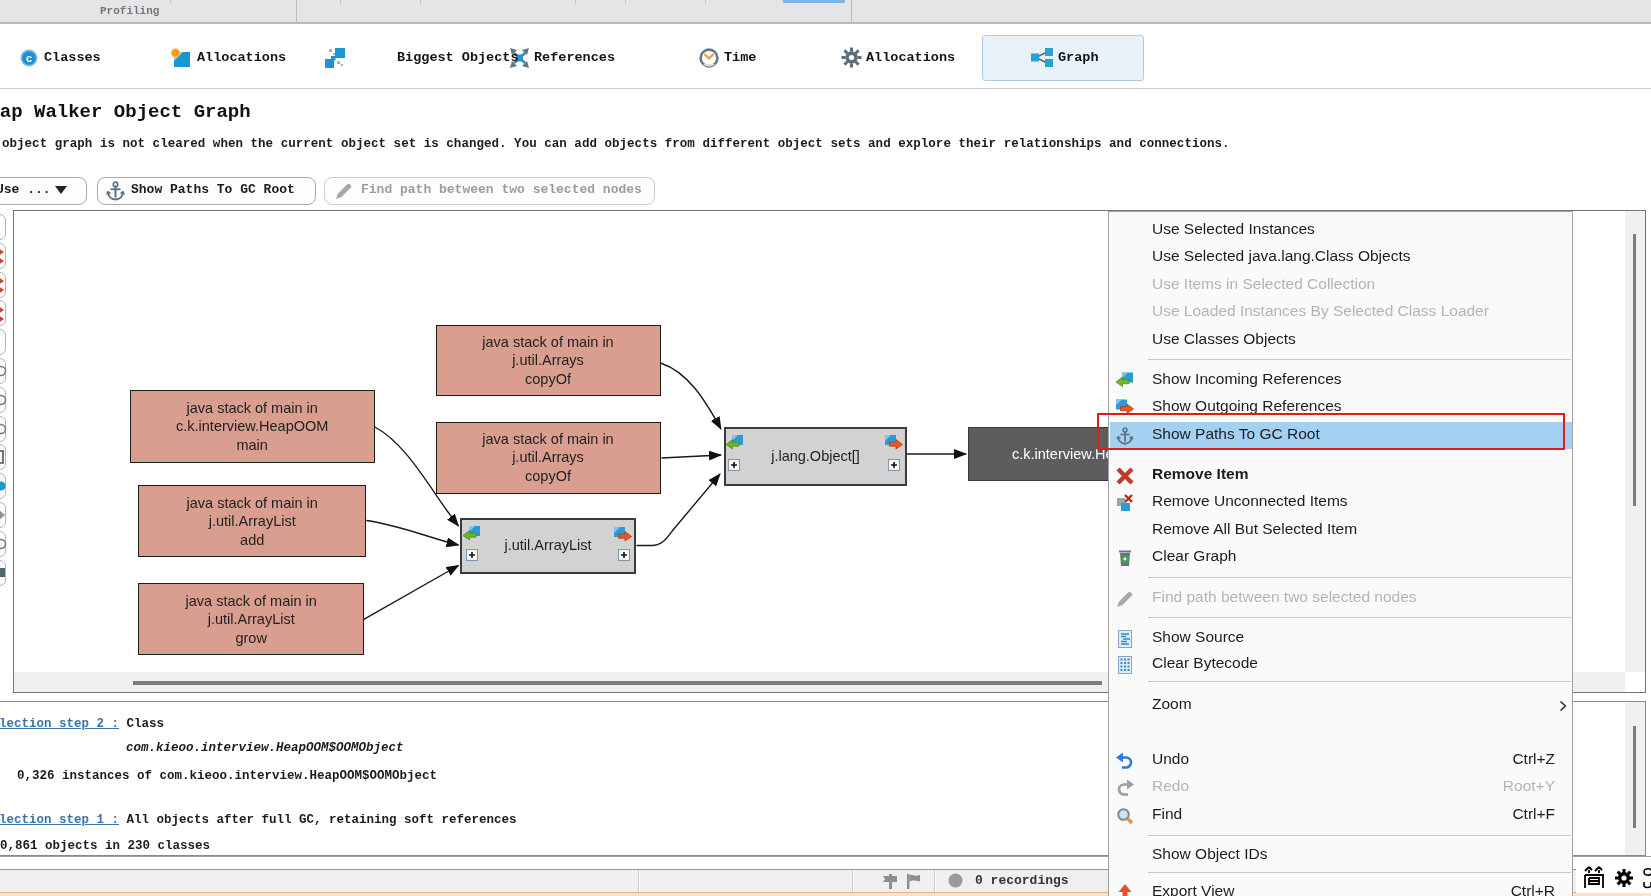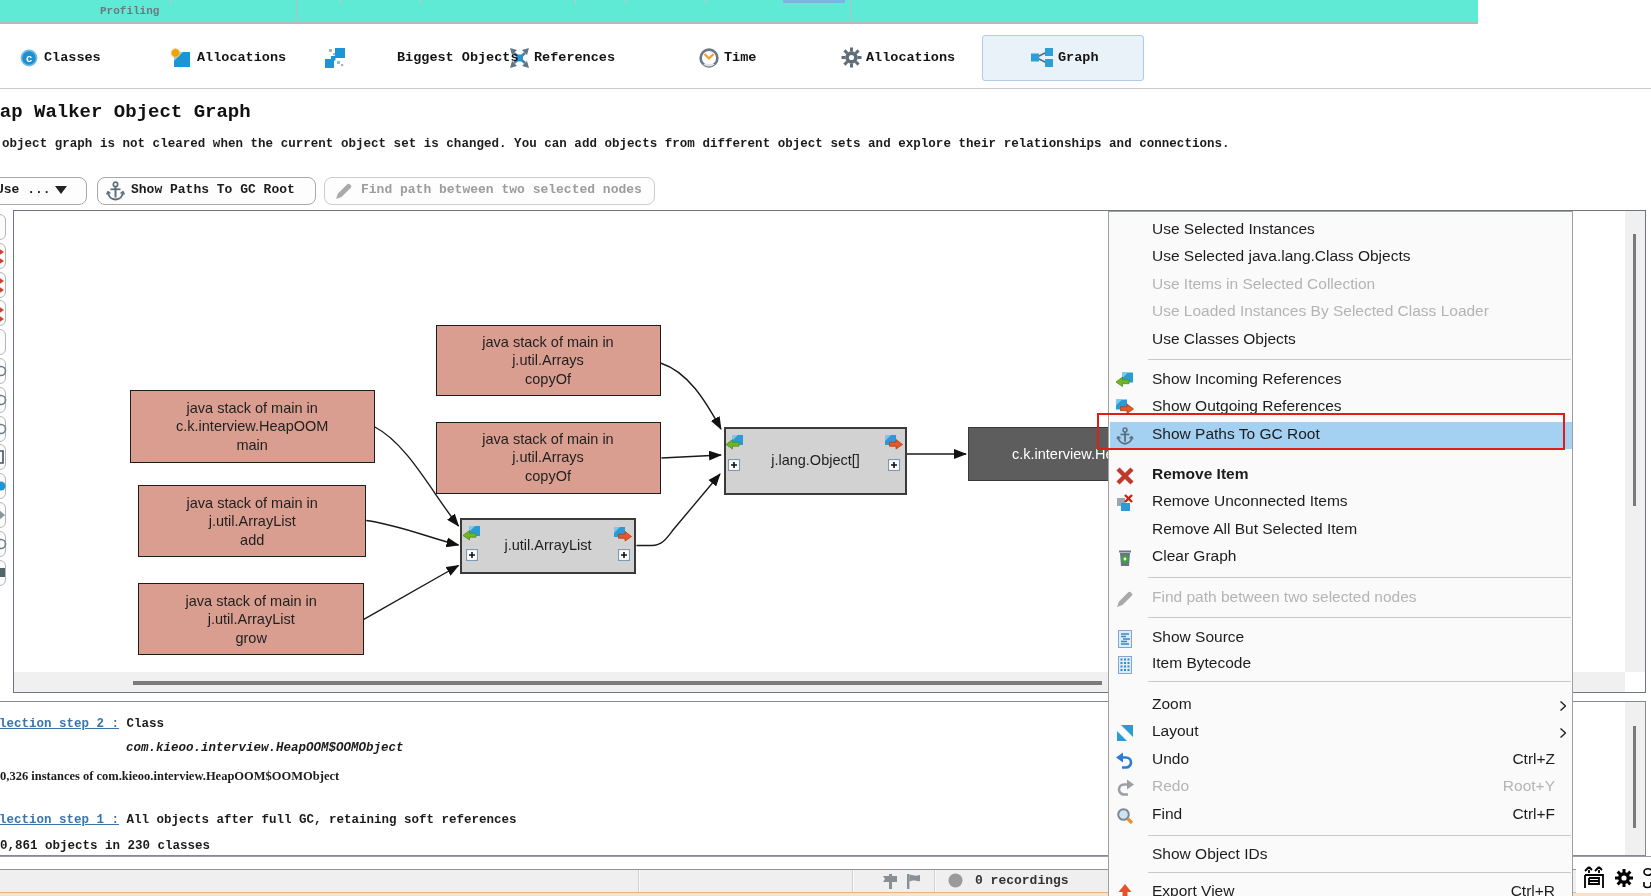--- a/index.html
+++ b/index.html
@@ -1,21 +1,21 @@
 <!DOCTYPE html>
 <html><head>
 <meta charset="utf-8">
 <style>
 html,body{margin:0;padding:0;}
 body{width:1651px;height:896px;overflow:hidden;position:relative;background:#fff;
   font-family:"Liberation Mono",monospace;}
 .abs{position:absolute;}
 .mono{font-family:"Liberation Mono",monospace;font-weight:bold;color:#1b1b1b;}
 
-#strip{left:0;top:0;width:1478px;height:22px;background:#5eead4;border-bottom:2px solid #b8b8b8;}
+#strip{left:0;top:0;width:1651px;height:22px;background:#e5e5e5;border-bottom:2px solid #b8b8b8;}
 .striplabel{position:absolute;top:5px;font-size:11px;font-weight:bold;color:#6d7780;}
 .vsep{position:absolute;top:0;width:1px;height:22px;background:#bcbcbc;}
 .tick{position:absolute;top:0;width:1px;height:4px;background:#c4c4c4;}
 #bluemark{position:absolute;left:783px;top:0;width:62px;height:3px;background:#7db4e4;}
 
 #tabbar{left:0;top:24px;width:1651px;height:64px;background:#fff;border-bottom:1px solid #cacaca;}
 .tabtxt{position:absolute;top:26px;font-size:13.5px;font-weight:bold;color:#141414;font-family:"Liberation Mono",monospace;}
 .tico{position:absolute;top:47px;}
 #graphbtn{position:absolute;left:982px;top:11px;width:160px;height:44px;background:#e9f1f9;border:1px solid #aecbe8;border-radius:3px;}
 
@@ -189,21 +189,21 @@
     <path d="M907,254 L966,254" marker-end="url(#ah)"></path>
   </g>
 </svg>
 
 <div class="node" style="left:435.5px;top:325px;width:225px;height:70.5px;">java stack of main in<br>j.util.Arrays<br>copyOf</div>
 <div class="node" style="left:129.7px;top:390px;width:245px;height:72.5px;">java stack of main in<br>c.k.interview.HeapOOM<br>main</div>
 <div class="node" style="left:435.5px;top:421.7px;width:225px;height:72px;">java stack of main in<br>j.util.Arrays<br>copyOf</div>
 <div class="node" style="left:138.2px;top:485.3px;width:228px;height:72px;">java stack of main in<br>j.util.ArrayList<br>add</div>
 <div class="node" style="left:138.2px;top:583.3px;width:226px;height:72px;">java stack of main in<br>j.util.ArrayList<br>grow</div>
 <div class="node gnode" style="left:460px;top:517.5px;width:176px;height:56px;">j.util.ArrayList</div>
-<div class="node gnode" style="left:724px;top:426.7px;width:183px;height:68px;">j.lang.Object[]</div>
+<div class="node gnode" style="left:724px;top:426.7px;width:183px;height:59px;">j.lang.Object[]</div>
 <div class="node" style="left:968px;top:426.7px;width:172px;height:54.5px;background:#5d5d5d;border-color:#3a3a3a;color:#fff;justify-content:flex-start;padding-left:43px;">c.k.interview.He</div>
 
 <svg class="abs" style="left:463px;top:526px;" width="18" height="17" viewBox="0 0 18 17">
   <rect x="6" y="0" width="11" height="10" fill="#2b9bd8"></rect>
     <polygon points="6,0 12,0 6,6" fill="#7cc7ea"></polygon>
   <polygon points="0,9.5 6.5,4.5 6.5,7.2 13,7.2 13,11.2 6.5,11.2 6.5,14" fill="#6fb52c" stroke="#4e8d1e" stroke-width="0.8"></polygon>
 </svg>
 <svg class="abs" style="left:614px;top:527px;" width="18" height="17" viewBox="0 0 18 17">
   <rect x="0" y="0" width="11" height="10" fill="#2b9bd8"></rect>
     <polygon points="0,0 6,0 0,6" fill="#7cc7ea"></polygon>
@@ -263,21 +263,21 @@
     <circle cx="3" cy="334" r="4.5" fill="none" stroke="#6b7f8e" stroke-width="1.6"></circle>
     <rect x="0" y="358" width="7" height="9" fill="#54646f"></rect>
   </g>
 </svg>
 
 <div class="abs" id="bpanel"></div>
 <div class="abs" id="bvscroll"></div>
 <div class="abs" id="bvthumb"></div>
 <span class="btext" style="left:-16px;top:717px;"><span class="blink">Selection step 2 :</span> Class</span>
 <span class="btext" style="left:126px;top:741px;font-style:italic;">com.kieoo.interview.HeapOOM$OOMObject</span>
-<span class="btext" style="left:0px;top:769px;font-family:Liberation Serif, serif;">0,326 instances of com.kieoo.interview.HeapOOM$OOMObject</span>
+<span class="btext" style="left:17px;top:769px;">0,326 instances of com.kieoo.interview.HeapOOM$OOMObject</span>
 <span class="btext" style="left:-16px;top:813px;"><span class="blink">Selection step 1 :</span> All objects after full GC, retaining soft references</span>
 <span class="btext" style="left:0px;top:839px;">0,861 objects in 230 classes</span>
 
 <div class="abs" id="line856"></div>
 <div class="abs" id="statusbar"></div>
 <div class="ssep" style="left:638px;"></div>
 <div class="ssep" style="left:852px;"></div>
 <div class="ssep" style="left:934px;"></div>
 <span class="btext" style="left:975px;top:873px;font-size:13px;color:#333;">0 recordings</span>
 <svg class="abs" style="left:882px;top:873px;" width="17" height="17" viewBox="0 0 17 17">
@@ -425,39 +425,29 @@
           <rect x="8" y="6" width="2" height="2"></rect>
           <rect x="11.5" y="6" width="2" height="2"></rect>
           <rect x="4.5" y="9.5" width="2" height="2"></rect>
           <rect x="8" y="9.5" width="2" height="2"></rect>
           <rect x="11.5" y="9.5" width="2" height="2"></rect>
           <rect x="4.5" y="13" width="2" height="2"></rect>
           <rect x="8" y="13" width="2" height="2"></rect>
           <rect x="11.5" y="13" width="2" height="2"></rect>
         </g>
       </svg>
-      <span class="t">Item Bytecode</span>
+      <span class="t">Clear Bytecode</span>
     </div>
   <div class="msep" style="top:469px;"></div>
   <div class="mi" style="top:479.5px;">
       <span class="t">Zoom</span>
       <svg class="marrow" viewBox="0 0 6 10">
         <path d="M0.5,0.5 L5.5,5 L0.5,9.5" fill="none" stroke="#222" stroke-width="1.4"></path>
       </svg>
     </div>
-  <div class="mi" style="top:507px;">
-      <svg class="mico" viewBox="0 0 18 18">
-        <polygon points="1,17 1,7 11,17" fill="#2b9bd8"></polygon>
-        <polygon points="5,1 17,1 17,13" fill="#2b9bd8"></polygon>
-      </svg>
-      <span class="t">Layout</span>
-      <svg class="marrow" viewBox="0 0 6 10">
-        <path d="M0.5,0.5 L5.5,5 L0.5,9.5" fill="none" stroke="#222" stroke-width="1.4"></path>
-      </svg>
-    </div>
   <div class="mi" style="top:534.5px;">
       <svg class="mico" viewBox="0 0 18 18">
         <path d="M3,5.5 L10,5.5 A5,5 0 0 1 10,15.5 L6,15.5" fill="none" stroke="#2e7bd0" stroke-width="2.6"></path>
         <polygon points="0,5.5 7,0.5 7,10.5" fill="#2e7bd0"></polygon>
       </svg>
       <span class="t">Undo</span>
       <span class="k">Ctrl+Z</span>
     </div>
   <div class="mi dis" style="top:562px;">
       <svg class="mico" viewBox="0 0 18 18">

